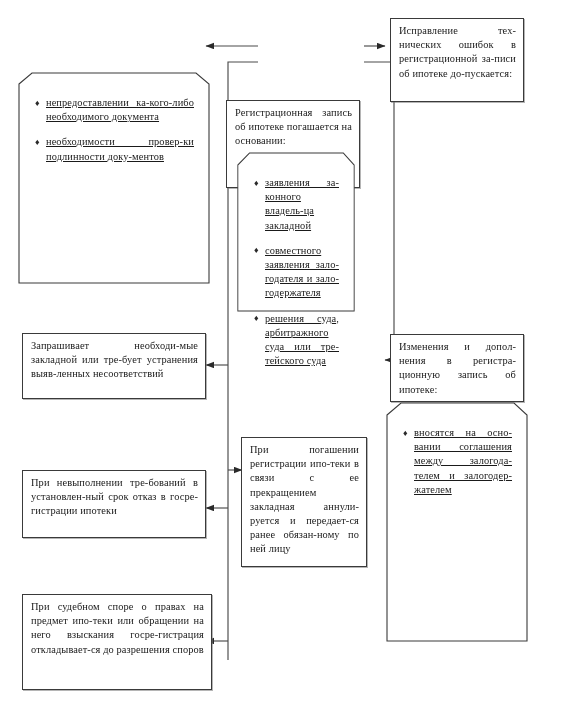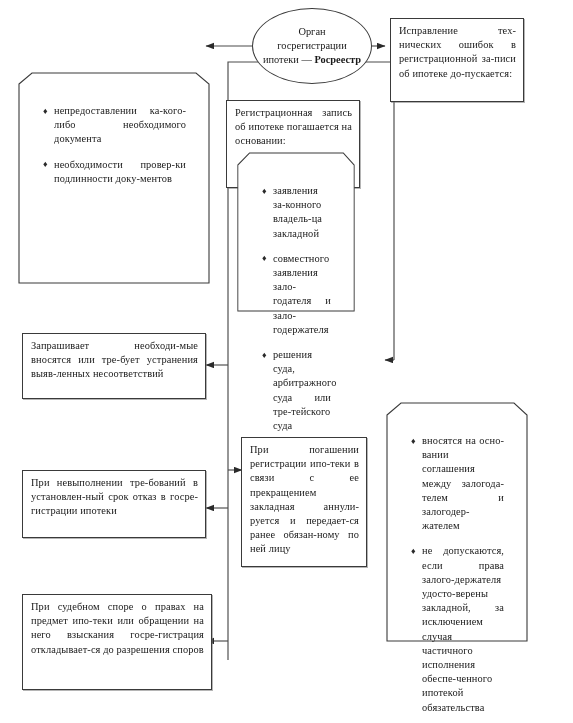--- a/index.html
+++ b/index.html
@@ -88,22 +88,23 @@
   .notch .inner {
     position: relative;
     z-index: 1;
     padding: 16px 8px 6px 9px;
     font-size: 10.4px;
     line-height: 14.2px;
   }
 
   ul.blist {
     list-style: none;
-    margin: 16px;
+    margin: 8px;
     padding: 0;
+    text-decoration: underline;
   }
   ul.blist > li {
     position: relative;
     padding-left: 11px;
     margin: 0 0 11px 0;
     text-align: justify;
     text-align-last: left;
     letter-spacing: 0.1px;
   }
   ul.blist > li:last-child { margin-bottom: 0; }
@@ -143,42 +144,35 @@
 
       <path d="M228,641 L206,641" marker-end="url(#ah)"></path>
 
       <path d="M364,46 L385,46" marker-end="url(#ah)"></path>
 
       <path d="M364,62 L394,62 L394,360"></path>
       <path d="M394,360 L385,360" marker-end="url(#ah)"></path>
     </g>
   </svg>
 
-  <div class="node ellipse" style="left:252px; top:8px; width:120px; height:76px;">
-    <div>
-      <div>Орган</div>
-      <div>госрегистрации</div>
-      <div><span>ипотеки — </span><b>Росреестр</b></div>
-    </div>
-  </div>
 
 
   <div class="notch" style="left:18px; top:72px; width:192px; height:212px;">
     <svg class="shape" viewBox="0 0 192 212" preserveAspectRatio="none">
       <path d="M1,12 L14,1 L178,1 L191,12 L191,211 L1,211 Z" fill="#ffffff" stroke="#3a3a3a" stroke-width="1.1"></path>
     </svg>
     <div class="inner">
       <ul class="blist">
         <li>непредоставлении ка-кого-либо  необходимого документа</li>
         <li>необходимости провер-ки  подлинности  доку-ментов</li>
       </ul>
     </div>
   </div>
 
-  <div class="node boxnode pad ttl" style="left:22px; top:333px; width:184px; height:66px;">Запрашивает необходи-мые  вносятся или тре-бует устранения выяв-ленных несоответствий</div>
+  <div class="node boxnode pad ttl" style="left:22px; top:333px; width:184px; height:66px;">Запрашивает необходи-мые  закладной или тре-бует устранения выяв-ленных несоответствий</div>
 
   <div class="node boxnode pad ttl" style="left:22px; top:470px; width:184px; height:68px;">При невыполнении тре-бований в установлен-ный срок отказ в госре-гистрации ипотеки</div>
 
   <div class="node boxnode pad ttl" style="left:22px; top:594px; width:190px; height:96px;">При судебном споре  о правах на предмет ипо-теки или обращении на него  взыскания госре-гистрация откладывает-ся до  разрешения споров</div>
 
   <div class="node boxnode pad ttl" style="left:226px; top:100px; width:134px; height:88px;">Регистрационная запись об ипотеке погашается на основании:</div>
 
   <div class="notch" style="left:237px; top:152px; width:118px; height:160px;">
     <svg class="shape" viewBox="0 0 142 160" preserveAspectRatio="none">
       <path d="M1,13 L15,1 L128,1 L141,13 L141,159 L1,159 Z" fill="#ffffff" stroke="#3a3a3a" stroke-width="1.1"></path>
@@ -190,26 +184,26 @@
         <li>решения суда, арбитражного суда или тре-тейского суда</li>
       </ul>
     </div>
   </div>
 
   <div class="node boxnode pad ttl" style="left:241px; top:437px; width:126px; height:130px;">При погашении регистрации ипо-теки в связи с ее прекращением закладная аннули-руется и передает-ся ранее обязан-ному по ней лицу</div>
 
   <div class="node boxnode pad ttl" style="left:390px; top:18px; width:134px; height:84px;">Исправление тех-нических ошибок в регистрационной за-писи об ипотеке до-пускается:</div>
 
 
+  <div class="node boxnode pad ttl" style="left:390px; top:334px; width:134px; height:68px;">Изменения и допол-нения в регистра-ционную запись об ипотеке:</div>
 
   <div class="notch" style="left:386px; top:402px; width:142px; height:240px;">
     <svg class="shape" viewBox="0 0 142 240" preserveAspectRatio="none">
       <path d="M1,13 L15,1 L128,1 L141,13 L141,239 L1,239 Z" fill="#ffffff" stroke="#3a3a3a" stroke-width="1.1"></path>
     </svg>
     <div class="inner">
       <ul class="blist">
         <li>вносятся на осно-вании соглашения между залогода-телем и залогодер-жателем</li>
-        <li>не  допускаются, если права залого-держателя удосто-верены закладной, за исключением случая частичного исполнения обеспе-ченного ипотекой обязательства</li>
       </ul>
     </div>
   </div>
 
 </div>
 
 </body></html>

